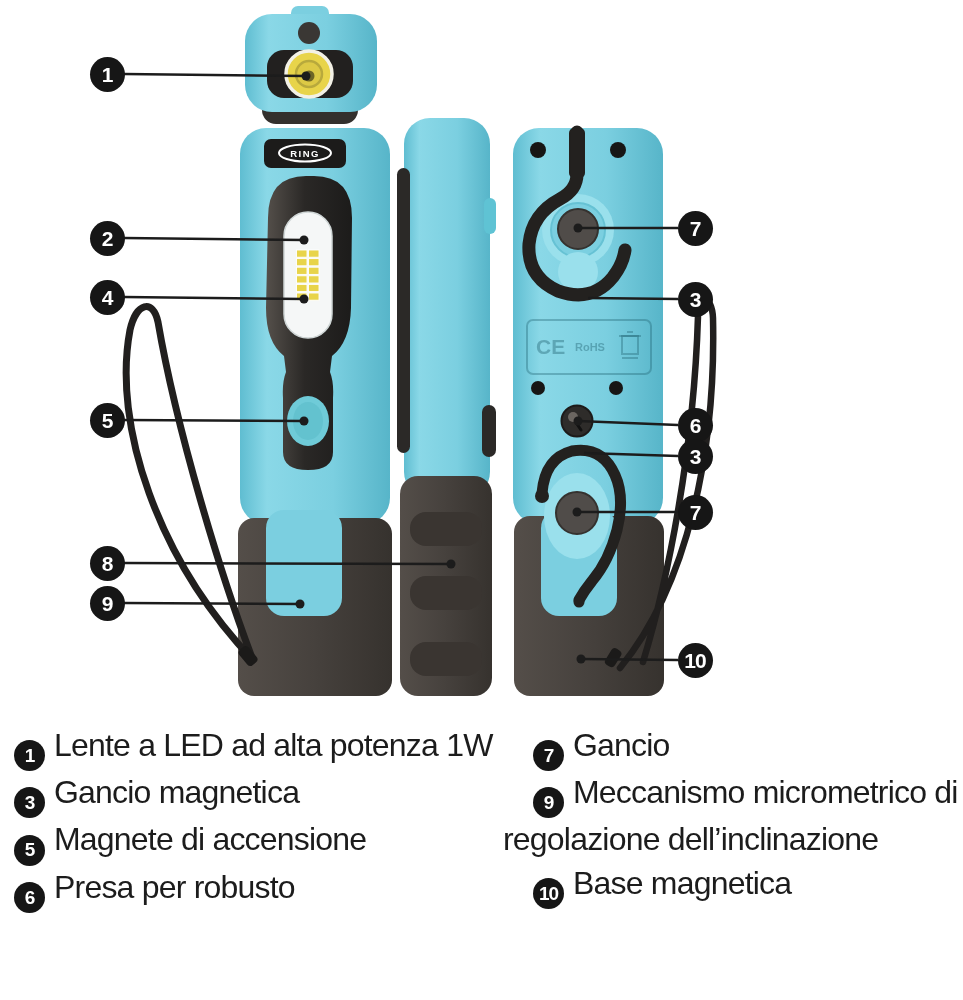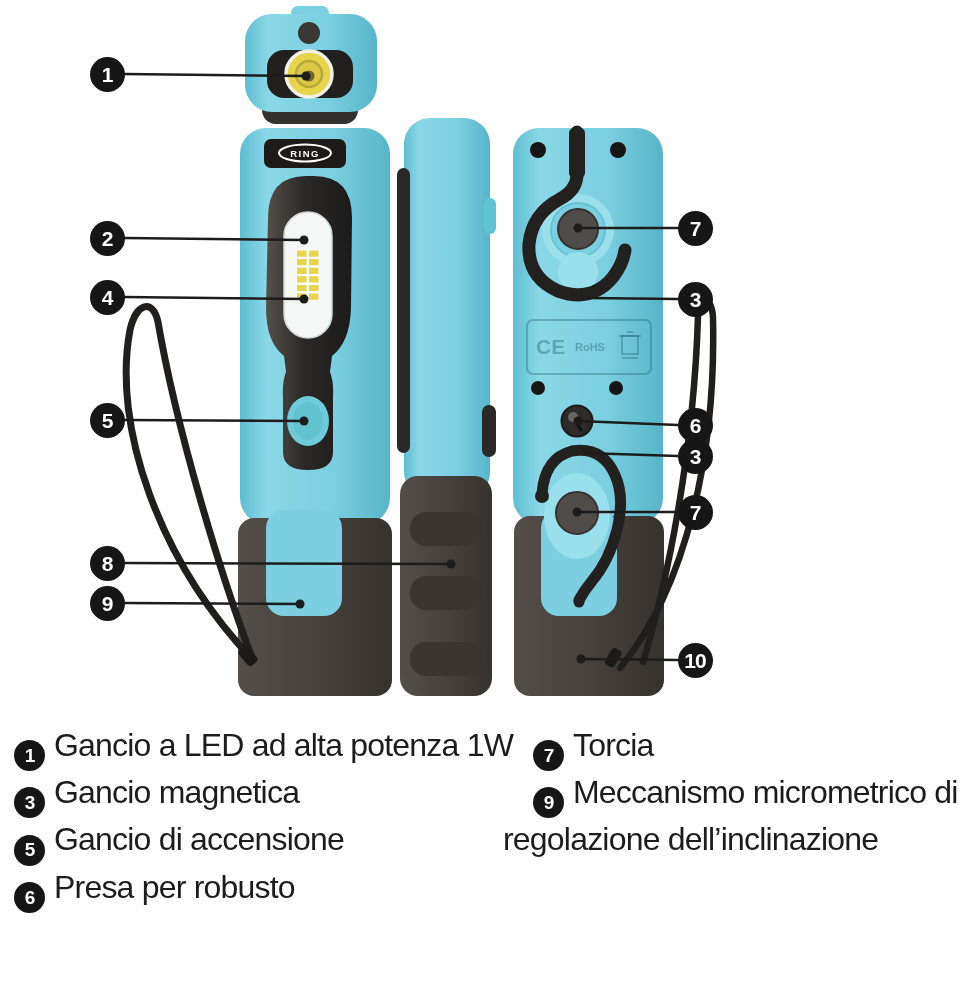--- a/index.html
+++ b/index.html
@@ -244,35 +244,38 @@
   <div class="co" style="left:89.5px;top:585.5px">9</div>
   <div class="co" style="left:677.5px;top:210.5px">7</div>
   <div class="co" style="left:677.5px;top:281.5px">3</div>
   <div class="co" style="left:677.5px;top:407.5px">6</div>
   <div class="co" style="left:677.5px;top:438.5px">3</div>
   <div class="co" style="left:677.5px;top:494.5px">7</div>
   <div class="co" style="left:677.5px;top:642.5px">10</div>
 
   <div class="legend-col legend-left">
     <div class="li">
-      <span class="bullet">1</span><span>Gancio a LED ad alta potenza 1W</span>
+      <span class="bullet">1</span><span>Lente a LED ad alta potenza 1W</span>
     </div>
     <div class="li">
       <span class="bullet">3</span><span>Gancio magnetica</span>
     </div>
     <div class="li">
-      <span class="bullet">5</span><span>Gancio di accensione</span>
+      <span class="bullet">5</span><span>Magnete di accensione</span>
     </div>
     <div class="li">
       <span class="bullet">6</span><span>Presa per robusto</span>
     </div>
   </div>
 
   <div class="legend-col legend-right">
     <div class="li">
-      <span class="bullet">7</span><span>Torcia</span>
+      <span class="bullet">7</span><span>Gancio</span>
     </div>
     <div class="li">
       <span class="bullet">9</span><span>Meccanismo micrometrico di regolazione dell’inclinazione</span>
     </div>
+    <div class="li">
+      <span class="bullet">10</span><span>Base magnetica</span>
+    </div>
   </div>
 
 </div>
 
 </body></html>

